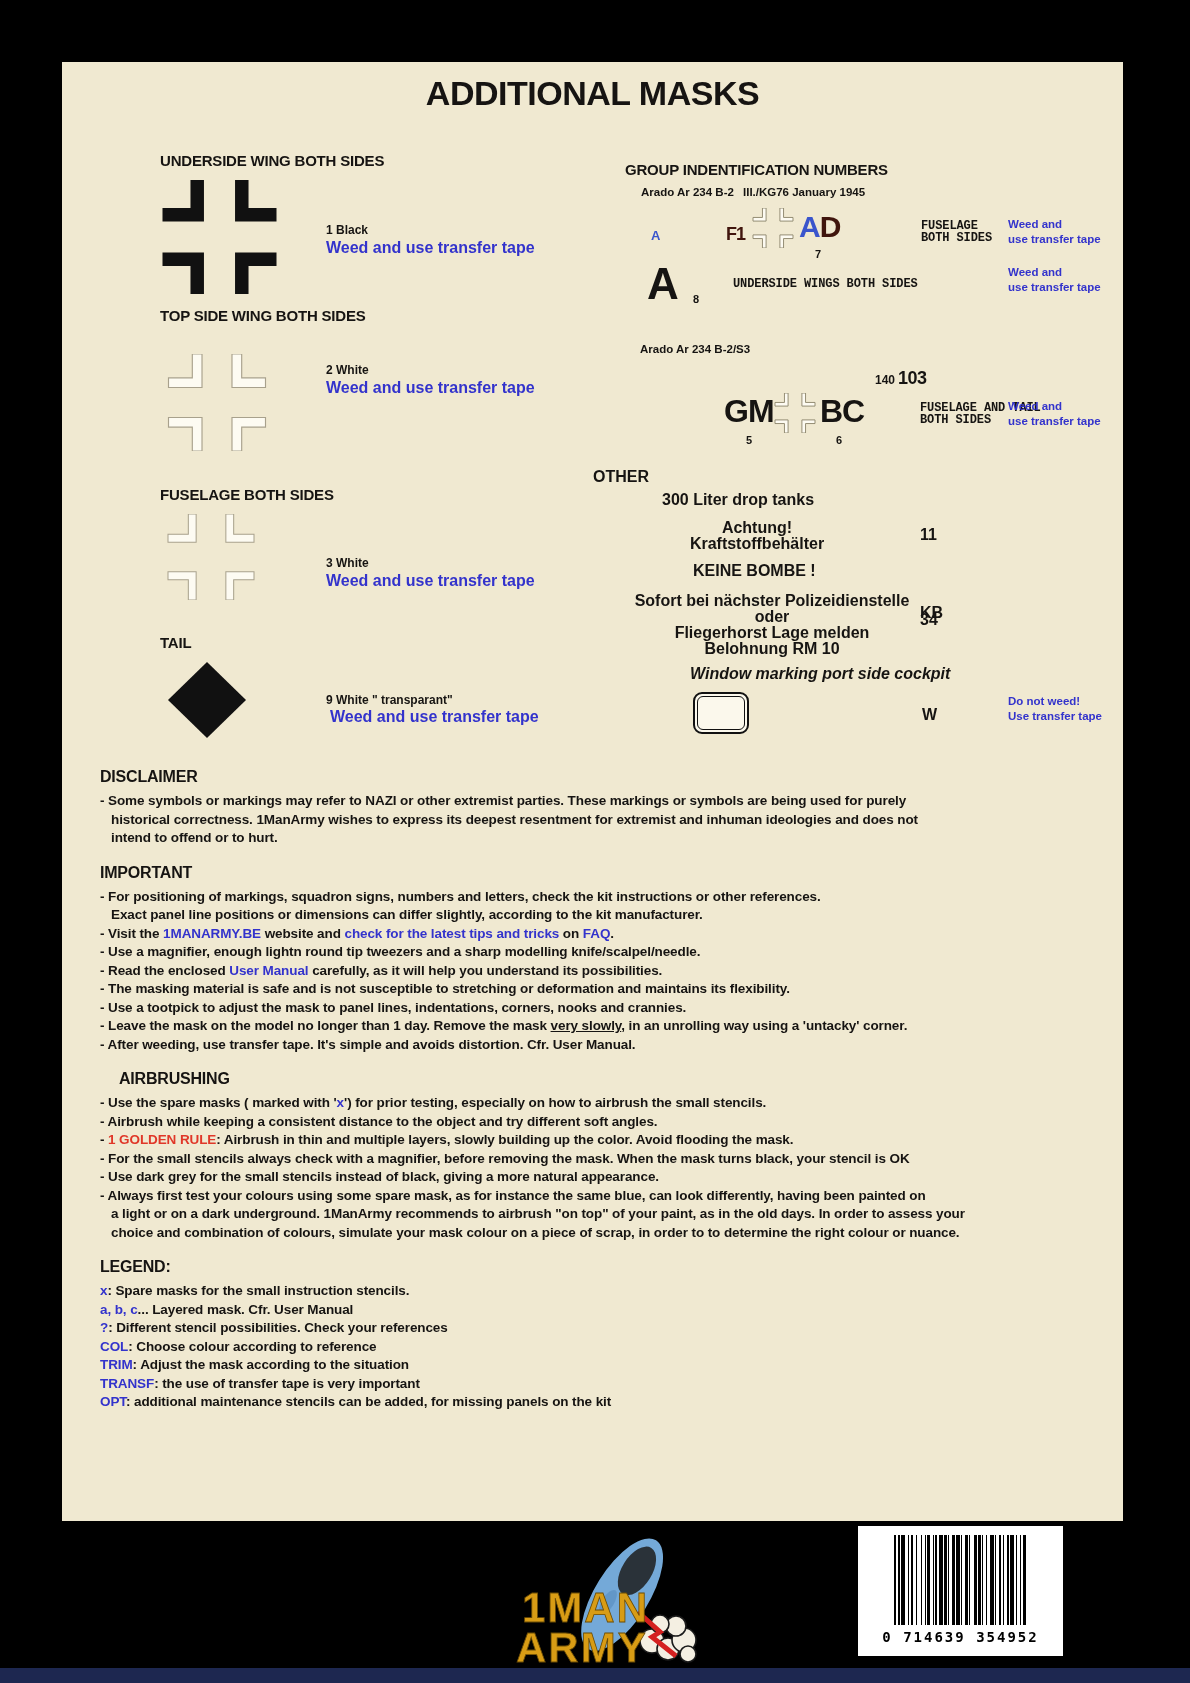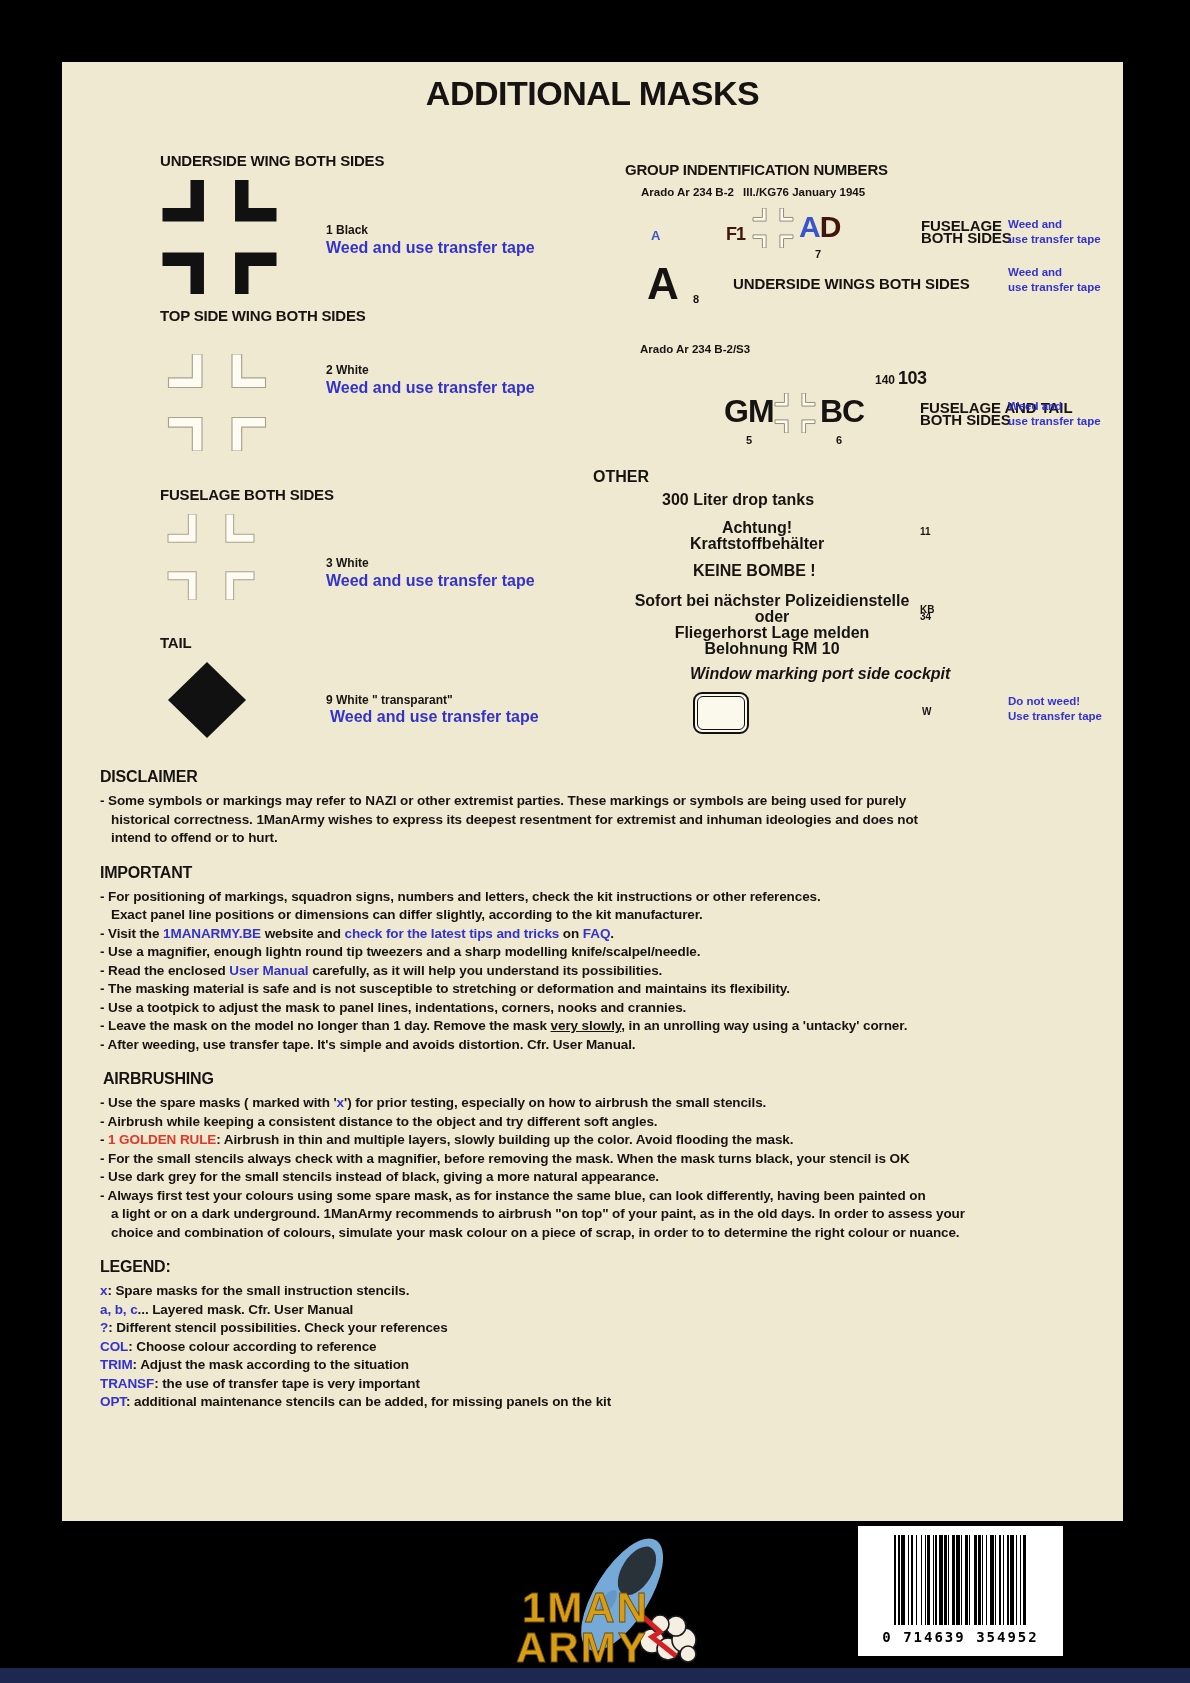--- a/index.html
+++ b/index.html
@@ -26,27 +26,27 @@
   }
   .abs{position:absolute;}
   .page-title{
     position:absolute;left:0;top:12px;width:100%;text-align:center;
     font-size:34px;font-weight:700;letter-spacing:-0.5px;
   }
   .sec-h{font-size:15px;font-weight:700;letter-spacing:-0.2px;}
   .mask-label{font-size:12px;font-weight:700;}
   .mask-note{font-size:16px;font-weight:700;color:var(--blue);}
   .small-title{font-size:11.5px;font-weight:700;}
-  .tiny-label{font-size:15px;font-weight:700;line-height:12px;letter-spacing:-0.1px;}
+  .tiny-label{font-size:12px;font-weight:700;line-height:12px;letter-spacing:-0.1px;font-family:Liberation Mono, monospace;}
   .note2{font-size:11.5px;font-weight:700;color:var(--blue);line-height:15px;}
   .code-letter{font-weight:700;letter-spacing:-1px;line-height:1;}
   .sub-num{font-size:11px;font-weight:700;}
   .other-h{font-size:16px;font-weight:700;}
   .other-item{font-size:16px;font-weight:700;line-height:16px;}
-  .other-code{font-size:10px;font-weight:700;}
+  .other-code{font-size:16px;font-weight:700;}
   .gi-title{
     position:absolute;left:0;top:664px;width:100%;text-align:center;
     font-size:30px;font-weight:700;letter-spacing:-0.5px;
   }
   .instr{position:absolute;left:38px;top:706px;width:995px;}
   .instr h3{font-size:16px;font-weight:700;letter-spacing:-0.2px;margin:16px 0 6px 0;}
   .instr .tl{font-size:13.5px;font-weight:700;line-height:18.5px;letter-spacing:-0.1px;}
   .instr .tl.ind{padding-left:11px;}
   .st-b{color:var(--blue);}
   .st-r{color:var(--red);}
@@ -244,21 +244,21 @@
         <div class="tl ind"><span>Exact panel line positions or dimensions can differ slightly, according to the kit manufacturer.</span></div>
         <div class="tl"><span>- Visit the </span><span class="st-b">1MANARMY.BE</span><span> website and </span><span class="st-b">check for the latest tips and tricks</span><span> on </span><span class="st-b">FAQ</span><span>.</span></div>
         <div class="tl"><span>- Use a magnifier, enough lightn round tip tweezers and a sharp modelling knife/scalpel/needle.</span></div>
         <div class="tl"><span>- Read the enclosed </span><span class="st-b">User Manual</span><span> carefully, as it will help you understand its possibilities.</span></div>
         <div class="tl"><span>- The masking material is safe and is not susceptible to stretching or deformation and maintains its flexibility.</span></div>
         <div class="tl"><span>- Use a tootpick to adjust the mask to panel lines, indentations, corners, nooks and crannies.</span></div>
         <div class="tl"><span>- Leave the mask on the model no longer than 1 day. Remove the mask </span><span class="st-u">very slowly</span><span>, in an unrolling way using a 'untacky' corner.</span></div>
         <div class="tl"><span>- After weeding, use transfer tape. It's simple and avoids distortion. Cfr. User Manual.</span></div>
       </div>
 
-    <h3 style="margin-left:3px;">AIRBRUSHING</h3>
+    <h3 style="margin-left:19px;">AIRBRUSHING</h3>
     <div>
         <div class="tl"><span>- Use the spare masks ( marked with '</span><span class="st-b">x</span><span>') for prior testing, especially on how to airbrush the small stencils.</span></div>
         <div class="tl"><span>- Airbrush while keeping a consistent distance to the object and try different soft angles.</span></div>
         <div class="tl"><span>- </span><span class="st-r">1 GOLDEN RULE</span><span>: Airbrush in thin and multiple layers, slowly building up the color. Avoid flooding the mask.</span></div>
         <div class="tl"><span>- For the small stencils always check with a magnifier, before removing the mask. When the mask turns black, your stencil is OK</span></div>
         <div class="tl"><span>- Use dark grey for the small stencils instead of black, giving a more natural appearance.</span></div>
         <div class="tl"><span>- Always first test your colours using some spare mask, as for instance the same blue, can look differently, having been painted on</span></div>
         <div class="tl ind"><span>a light or on a dark underground. 1ManArmy recommends to airbrush "on top" of your paint, as in the old days. In order to assess your</span></div>
         <div class="tl ind"><span>choice and combination of colours, simulate your mask colour on a piece of scrap, in order to to determine the right colour or nuance.</span></div>
       </div>

